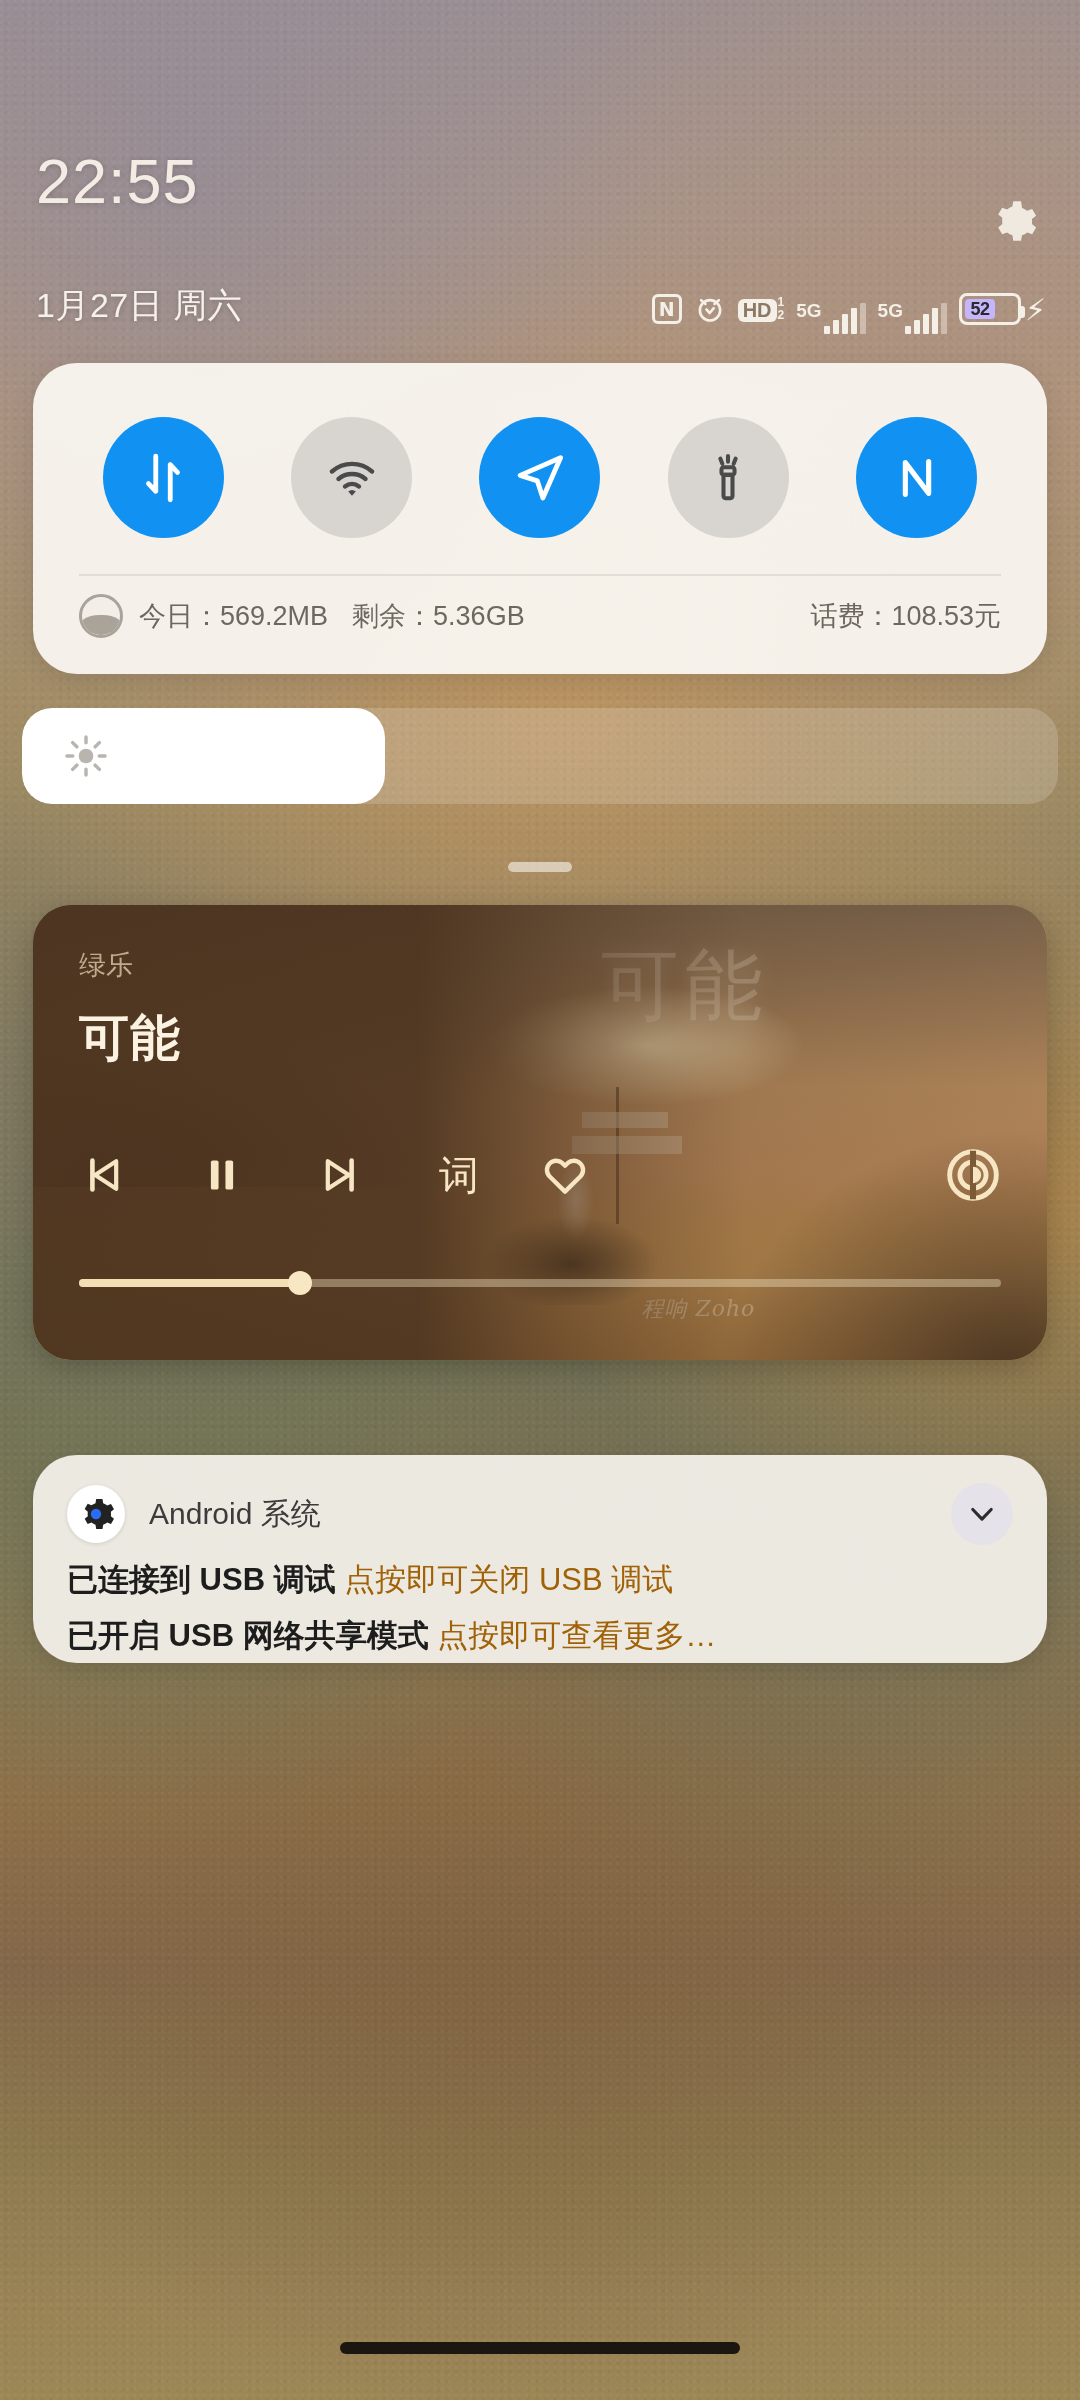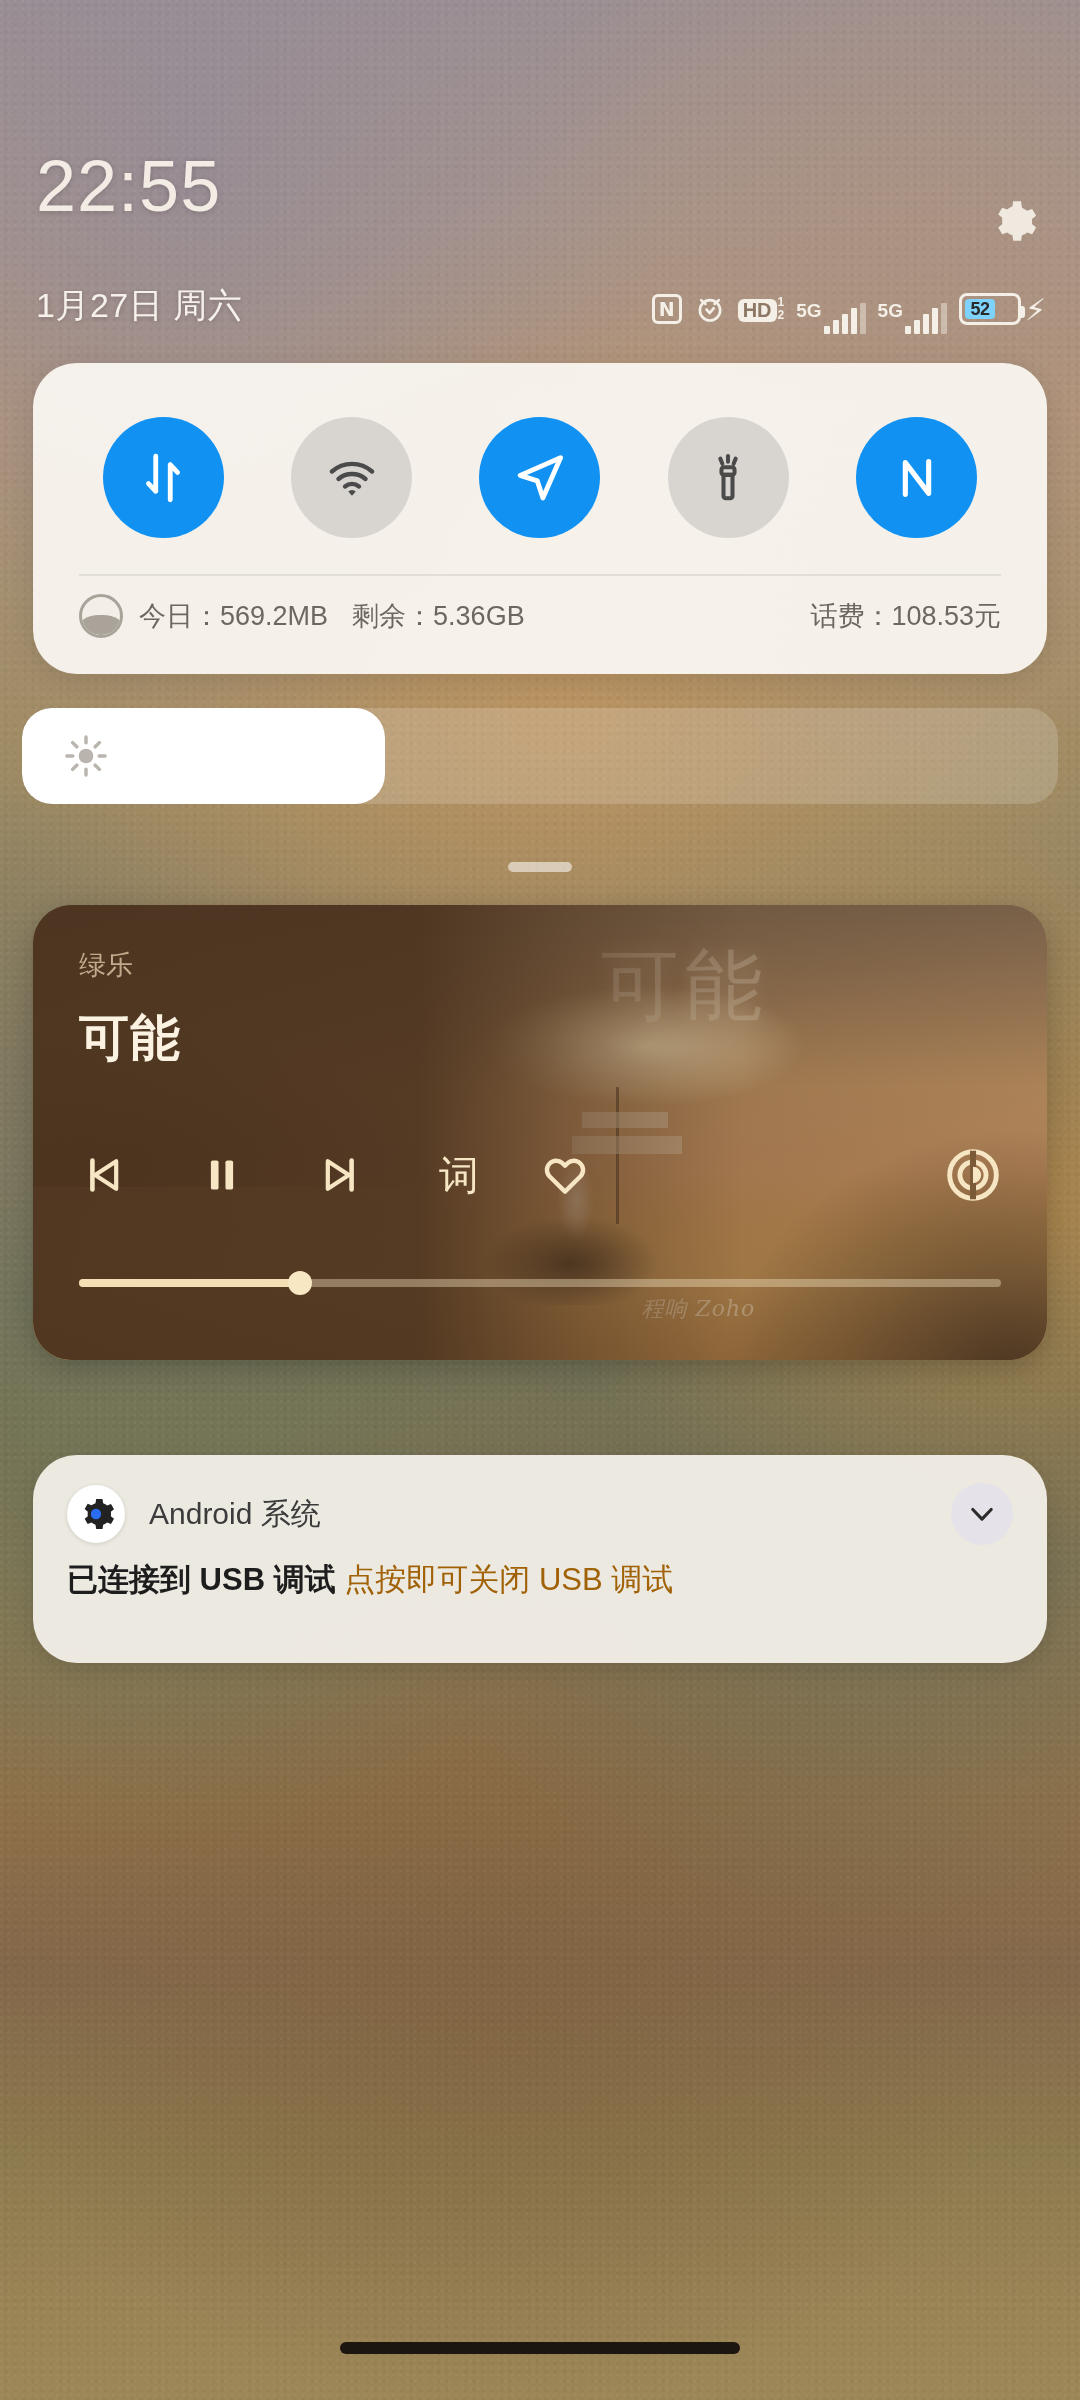--- a/index.html
+++ b/index.html
@@ -25,21 +25,21 @@
         #7a7052 61%, #8a7450 68%, #8f7048 75%,  #83684a 82%,
         #8d7a4e 90%, #9a8456 96%, #9c8757 100%);
   }
   .noise { position:absolute; inset:0; pointer-events:none;
     background-image:
       radial-gradient(circle at 20% 15%, rgba(255,255,255,.035) 0 2px, transparent 2px),
       radial-gradient(circle at 70% 55%, rgba(0,0,0,.03) 0 2px, transparent 2px);
     background-size:7px 7px, 9px 9px; }
 
   
-  .clock { position:absolute; left:36px; top:150px; font-size:72px; font-weight:300;
+  .clock { position:absolute; left:36px; top:150px; font-size:63px; font-weight:300;
     color:#f2ece4; letter-spacing:1px; line-height:1; text-shadow:0 1px 6px rgba(0,0,0,.18); }
   .date { position:absolute; left:36px; top:283px; font-size:34px; font-weight:500;
     color:#f6f1ea; letter-spacing:.5px; text-shadow:0 1px 5px rgba(0,0,0,.2); }
   .gear-top { position:absolute; right:42px; top:197px; width:50px; height:50px; }
 
   .statusicons { position:absolute; right:34px; top:284px; display:flex; align-items:center; gap:12px; }
   .si { display:flex; align-items:flex-end; color:#f4efe7; }
   .nfc-box { width:30px; height:30px; border:3px solid #f4efe7; border-radius:6px;
     display:flex; align-items:center; justify-content:center; font-size:19px; font-weight:700;
     font-family:"DejaVu Sans",sans-serif; line-height:1; }
@@ -219,21 +219,21 @@
         <i></i>
         <i></i>
         <i></i>
         <i></i>
         <i></i>
       </span>
   </span>
 
   <span class="si">
     <span class="batt">
-      <span class="batt-fill" id="battfill" style="width: 60%; background: #7dd3fc;">
+      <span class="batt-fill" id="battfill" style="width: 60%; background: #c4b5fd;">
         <span class="batt-txt">52</span>
       </span>
     </span>
     <span class="bolt">⚡</span>
   </span>
 </div>
 
 <div class="qs-card">
 
   <div class="qs-toggles">
@@ -377,15 +377,19 @@
       <svg viewBox="0 0 24 24" width="34" height="34">
         <path d="M5.5 8.8 12 15.6l6.5-6.8" fill="none" stroke="#2c2c2c" stroke-width="2.2" stroke-linecap="round" stroke-linejoin="round"></path>
       </svg>
     </span>
   </div>
 
   <div class="n-line">
     <span class="n-b">已连接到 USB 调试</span>
     <span class="n-s">点按即可关闭 USB 调试</span>
   </div>
+  <div class="n-line">
+    <span class="n-b">已开启 USB 网络共享模式</span>
+    <span class="n-s">点按即可查看更多…</span>
+  </div>
 </div>
 
 <div class="navbar"></div>
 
 </body></html>

